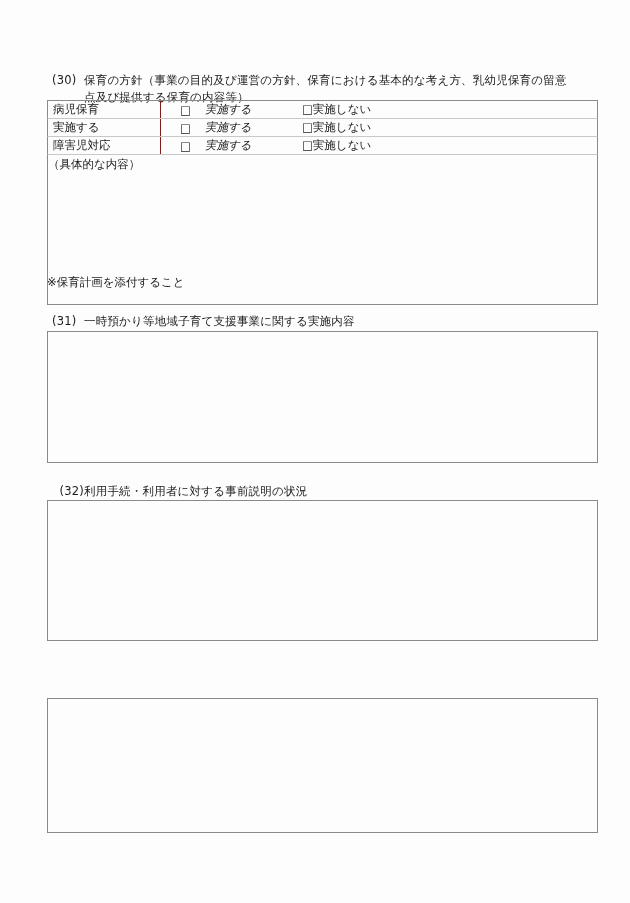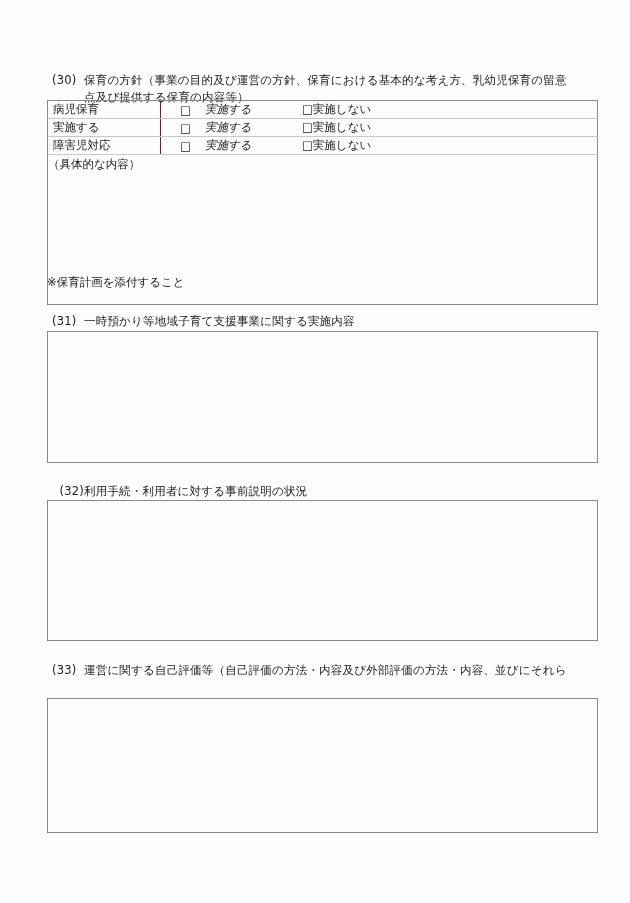--- a/index.html
+++ b/index.html
@@ -75,17 +75,16 @@
 </div>
 
 <div class="abs heading" style="top:483px;text-align:right;">
   <span class="num">(32)</span><span>利用手続・利用者に対する事前説明の状況</span>
 </div>
 <div class="box" style="top:500px; height:141px;">
   <span></span>
 </div>
 
 <div class="abs heading" style="top:662px;">
-  <div><span class="num">(33)</span><span>運営に関する自己評価等（自己評価の方法・内容及び外部評価の方法・内容、並びにそれら</span></div>
 </div>
 <div class="box" style="top:698px; height:135px;">
   <span></span>
 </div>
 
 </body></html>

